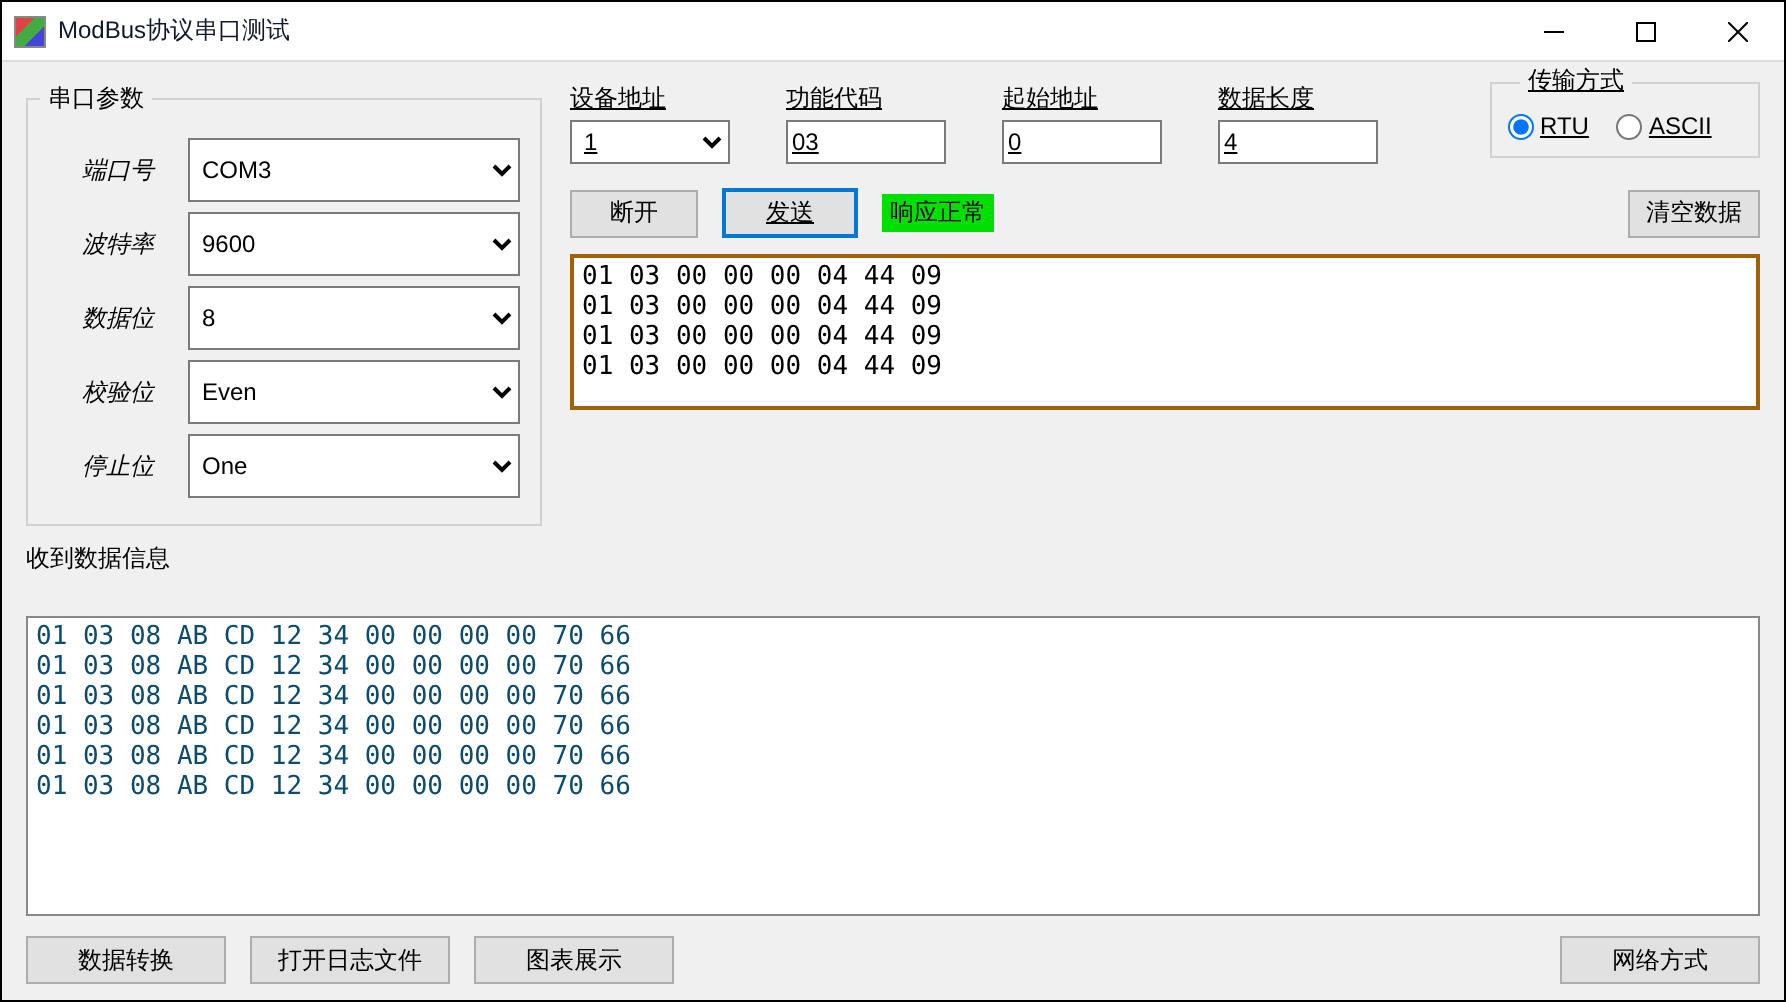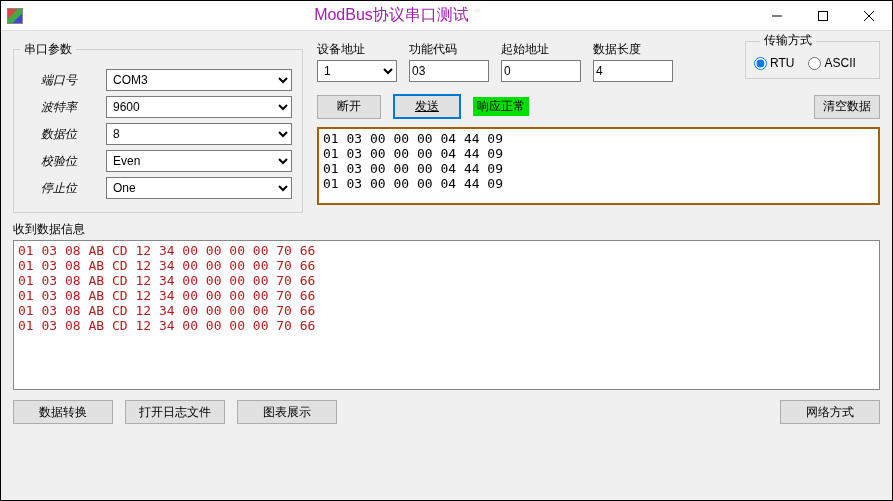--- a/index.html
+++ b/index.html
@@ -1,48 +1,48 @@
 <!DOCTYPE html>
 <html><head>
 <meta charset="utf-8">
 <style>
 * { box-sizing: border-box; font-family: "Microsoft YaHei", "SimSun", Arial, sans-serif; }
 body { margin: 0; padding: 0; background: #000; }
 .window { width: 893px; height: 501px; background: #f0f0f0; border: 1px solid #000; display: flex; flex-direction: column; }
 .titlebar { height: 30px; background: #fff; display: flex; align-items: center; border-bottom: 1px solid #ddd; }
 .app-icon { width: 16px; height: 16px; margin: 0 6px; background: linear-gradient(135deg,#d44 0%,#d44 33%,#4a4 33%,#4a4 66%,#44d 66%,#44d 100%); border:1px solid #888; }
-.title { flex: 1; font-size: 16px; color: #a21caf; text-align: center; }
+.title { flex: 1; font-size: 12px; color: #0f172a; }
 .winbtns { display: flex; }
 .winbtn { width: 46px; height: 30px; display: flex; align-items: center; justify-content: center; font-size: 13px; color:#000; }
 .content { flex: 1; padding: 10px 12px 8px 12px; position: relative; border-radius: 20px; }
 fieldset { border: 1px solid #d0d0d0; margin: 0; padding: 0; }
 legend { font-size: 12px; padding: 0 4px; margin-left: 6px; }
 .top-row { display: flex; gap: 14px; align-items: flex-start; }
 .serial-box { width: 290px; }
 .serial-inner { padding: 6px 10px 8px 10px; }
 .param-row { display: flex; align-items: center; margin: 5px 0; }
 .param-label { width: 70px; font-size: 12px; text-align: center; font-style: italic; }
-.combo { flex: 1; height: 22px; border: 1px solid #7a7a7a; background: #fff; font-size: 12px; padding: 1px 2px; margin-left: 12px; }
+.combo { flex: 1; height: 32px; border: 1px solid #7a7a7a; background: #fff; font-size: 12px; padding: 1px 2px; }
 .right-top { flex: 1; display: flex; flex-direction: column; }
-.fields-row { display: flex; gap: 12px; align-items: flex-start; }
+.fields-row { display: flex; gap: 28px; align-items: flex-start; text-decoration: underline; }
 .field-block { display: flex; flex-direction: column; }
 .field-label { font-size: 12px; margin-bottom: 2px; }
 .field-input { width: 80px; height: 22px; border: 1px solid #7a7a7a; background: #fff; font-size: 12px; padding: 1px 2px; }
 .transfer-box { border: 1px solid #d0d0d0; width: 135px; padding: 6px 8px 8px 8px; position: relative; margin-top: -8px; }
 .transfer-box legend { position: relative; top: -1px; }
 .radio-row { display: flex; gap: 14px; font-size: 12px; align-items: center; }
 .radio-row label { display: flex; align-items: center; gap: 3px; }
 .action-row { display: flex; align-items: center; gap: 12px; margin-top: 12px; }
 .btn { height: 24px; border: 1px solid #adadad; background: #e1e1e1; font-size: 12px; padding: 0 8px; cursor: pointer; min-width: 64px; }
 .btn.primary { border: 2px solid #0078d7; background: #e1e1e1; min-width:68px; height:25px;text-decoration:underline; }
 .status-ok { background: #00e000; font-size: 12px; padding: 1px 4px; }
 .spacer { flex: 1; }
 .send-log { margin-top: 8px; height: 78px; border: 2px solid #a16207; background: #fff; font-family: Consolas, monospace; font-size: 13px; padding: 2px 4px; white-space: pre; overflow-y: scroll; color:#000; }
 .recv-label { font-size: 12px; margin-top: 8px; }
-.recv-log { height: 150px; border: 1px solid #888; background: #fff; font-family: Consolas, monospace; font-size: 13px; padding: 2px 4px; white-space: pre; overflow-y: auto; color:#b91c1c; margin-top:2px; }
+.recv-log { height: 150px; border: 1px solid #888; background: #fff; font-family: Consolas, monospace; font-size: 13px; padding: 2px 4px; white-space: pre; overflow-y: auto; color:#0c4a6e; margin-top:20px; }
 .bottom-row { display: flex; gap: 12px; margin-top: 10px; align-items: center; }
 .btn-wide { min-width: 100px; }
 svg { display:block; }
 input[type=radio]{ margin:0; }
 </style>
 </head>
 <body>
 
 <div class="window">
   <div class="titlebar">

